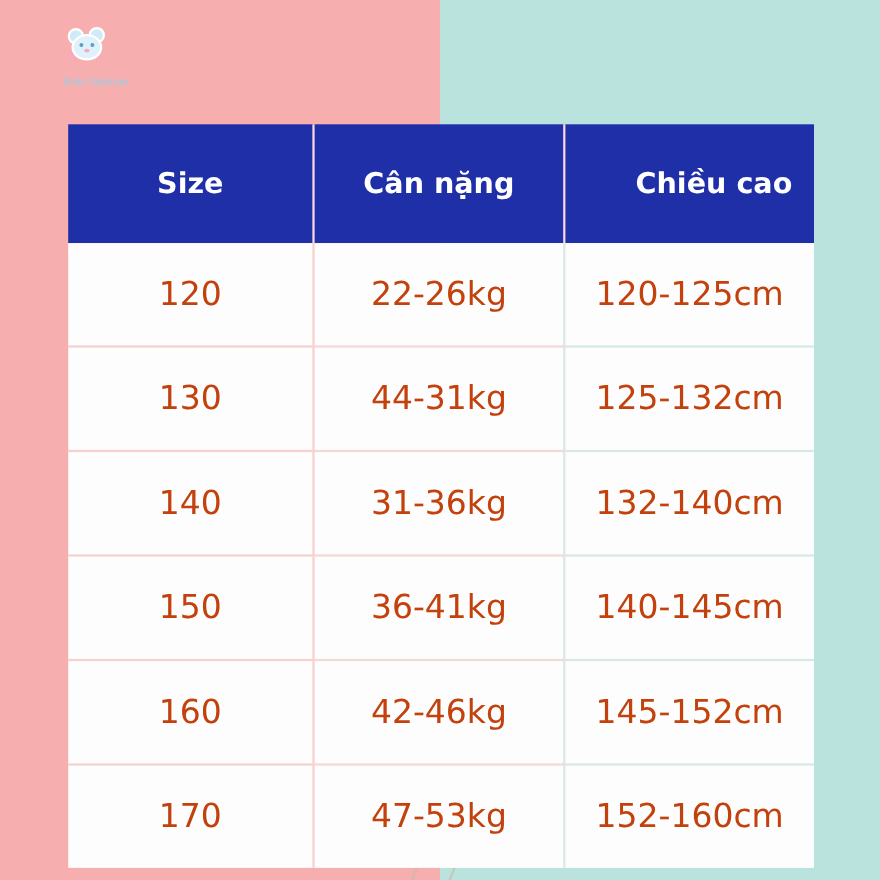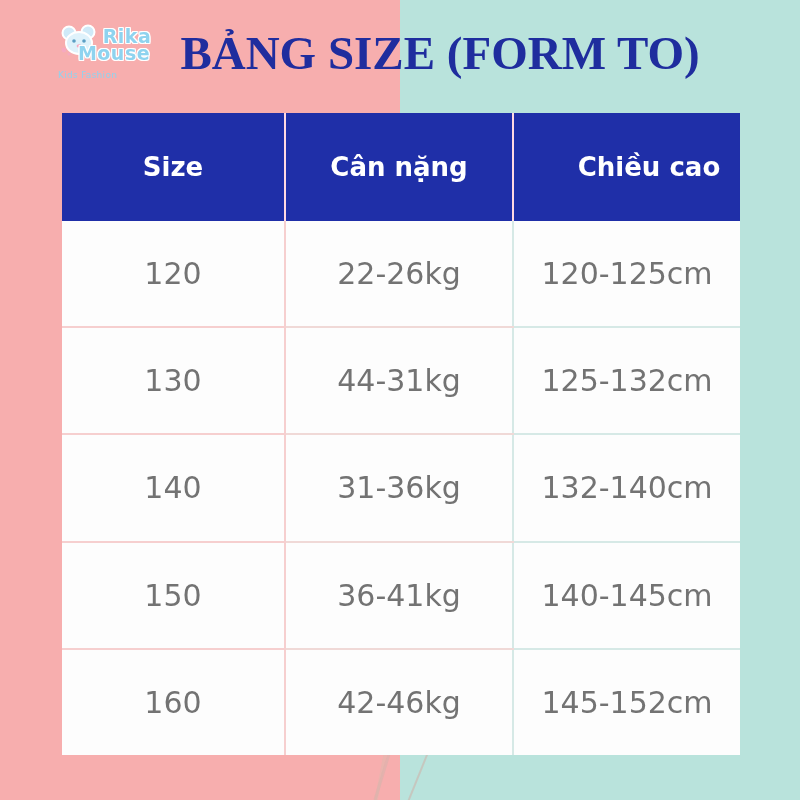--- a/index.html
+++ b/index.html
@@ -148,21 +148,21 @@
     text-align: center;
     vertical-align: middle;
     border-right: 2px solid #ffd9e2;
     padding: 0;
   }
   table.size-table thead th:last-child { border-right: none; padding-left: 44px; }
 
   table.size-table tbody td {
     height: 93px;
     background: #fdfdfd;
-    color: #737373;
+    color: #c2410c;
     font-family: "DejaVu Sans", sans-serif;
     font-weight: normal;
     font-size: 30px;
     text-align: center;
     vertical-align: middle;
     padding: 0;
     letter-spacing: 0px;
   }
   
   table.size-table tbody td.col-a {
@@ -197,28 +197,23 @@
         <circle cx="9" cy="9" r="6.5" fill="#cfeaf8" stroke="#ffffff" stroke-width="2"></circle>
         <circle cx="28" cy="8" r="6.5" fill="#cfeaf8" stroke="#ffffff" stroke-width="2"></circle>
         <ellipse cx="19" cy="19" rx="13" ry="11" fill="#dff2fb" stroke="#ffffff" stroke-width="2"></ellipse>
         <circle cx="14" cy="17" r="1.8" fill="#5b9fc4"></circle>
         <circle cx="24" cy="17" r="1.8" fill="#5b9fc4"></circle>
         <ellipse cx="19" cy="22" rx="2.4" ry="1.7" fill="#f6a9c0"></ellipse>
         <circle cx="4" cy="26" r="2.4" fill="#f6a9c0"></circle>
         <circle cx="9" cy="30" r="1.6" fill="#f6a9c0"></circle>
       </svg>
     </span>
-    <span class="logo-word">
-      <span class="l1">Rika</span>
-      <span class="l2">Mouse</span>
-    </span>
     <span class="logo-sub">Kids Fashion</span>
   </div>
 
-  <div class="title">BẢNG SIZE (FORM TO)</div>
 
   <div class="table-wrap">
     <table class="size-table">
       <colgroup>
         <col class="c1">
           <col class="c2">
           <col class="c3">
       </colgroup>
       <thead>
         <tr>
@@ -246,17 +241,22 @@
         <tr>
           <td class="col-a">150</td>
           <td class="col-b">36-41kg</td>
           <td class="col-c">140-145cm</td>
         </tr>
         <tr>
           <td class="col-a">160</td>
           <td class="col-b">42-46kg</td>
           <td class="col-c">145-152cm</td>
         </tr>
+        <tr>
+          <td class="col-a">170</td>
+          <td class="col-b">47-53kg</td>
+          <td class="col-c">152-160cm</td>
+        </tr>
       </tbody>
     </table>
   </div>
 
 </div>
 
 </body></html>

